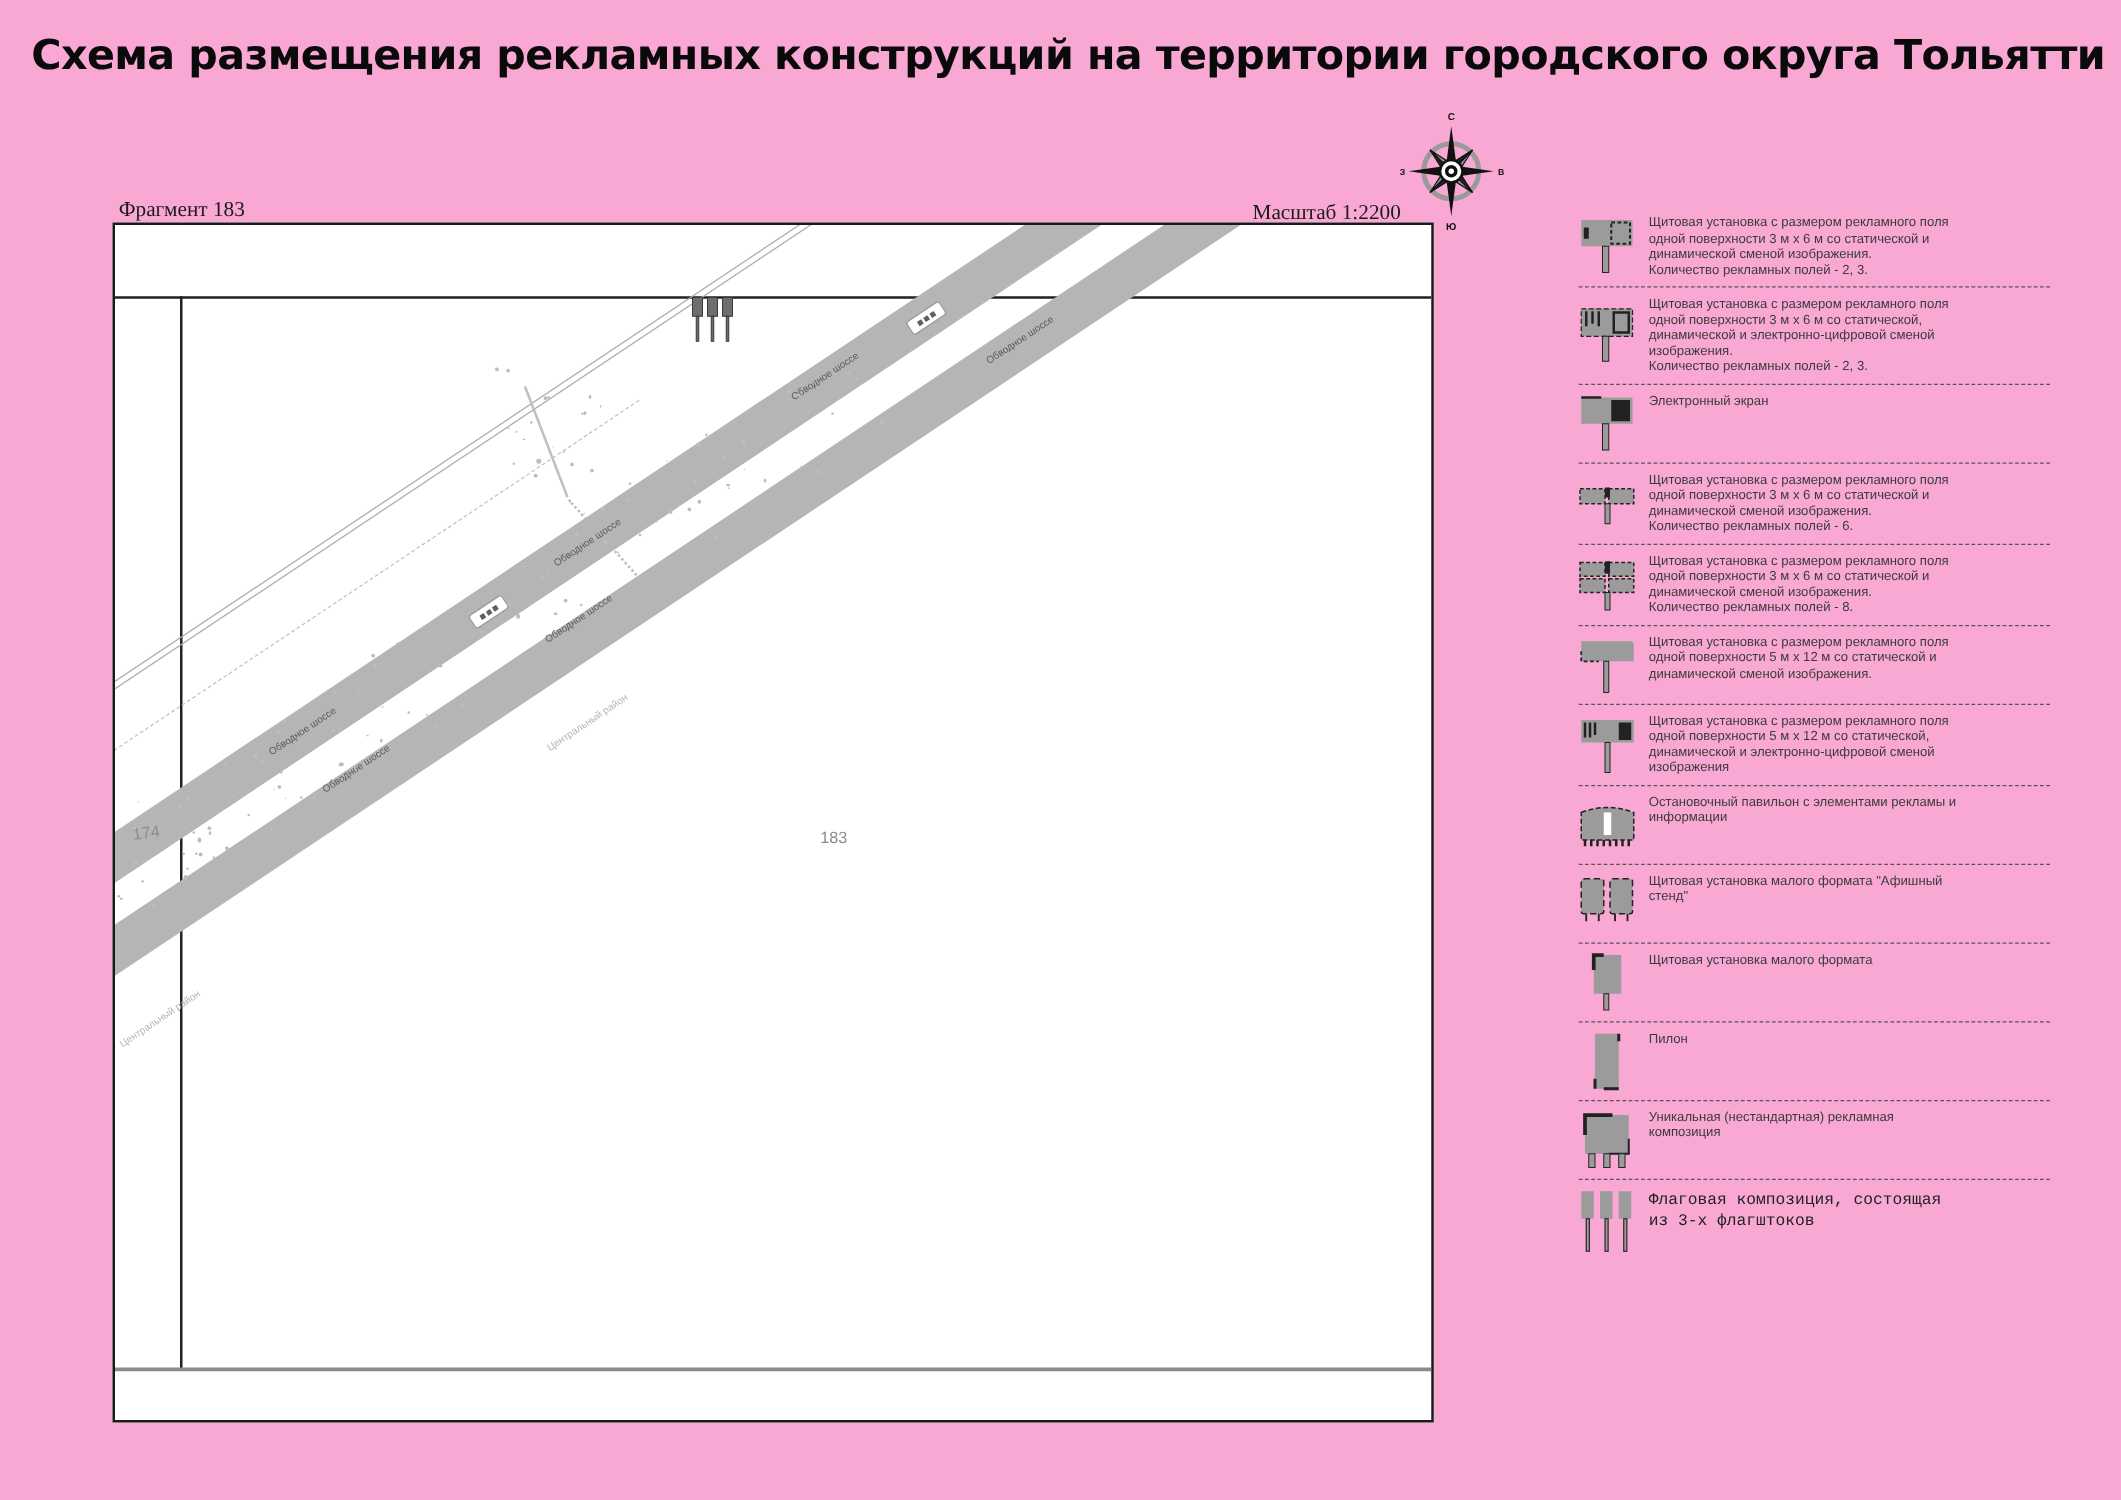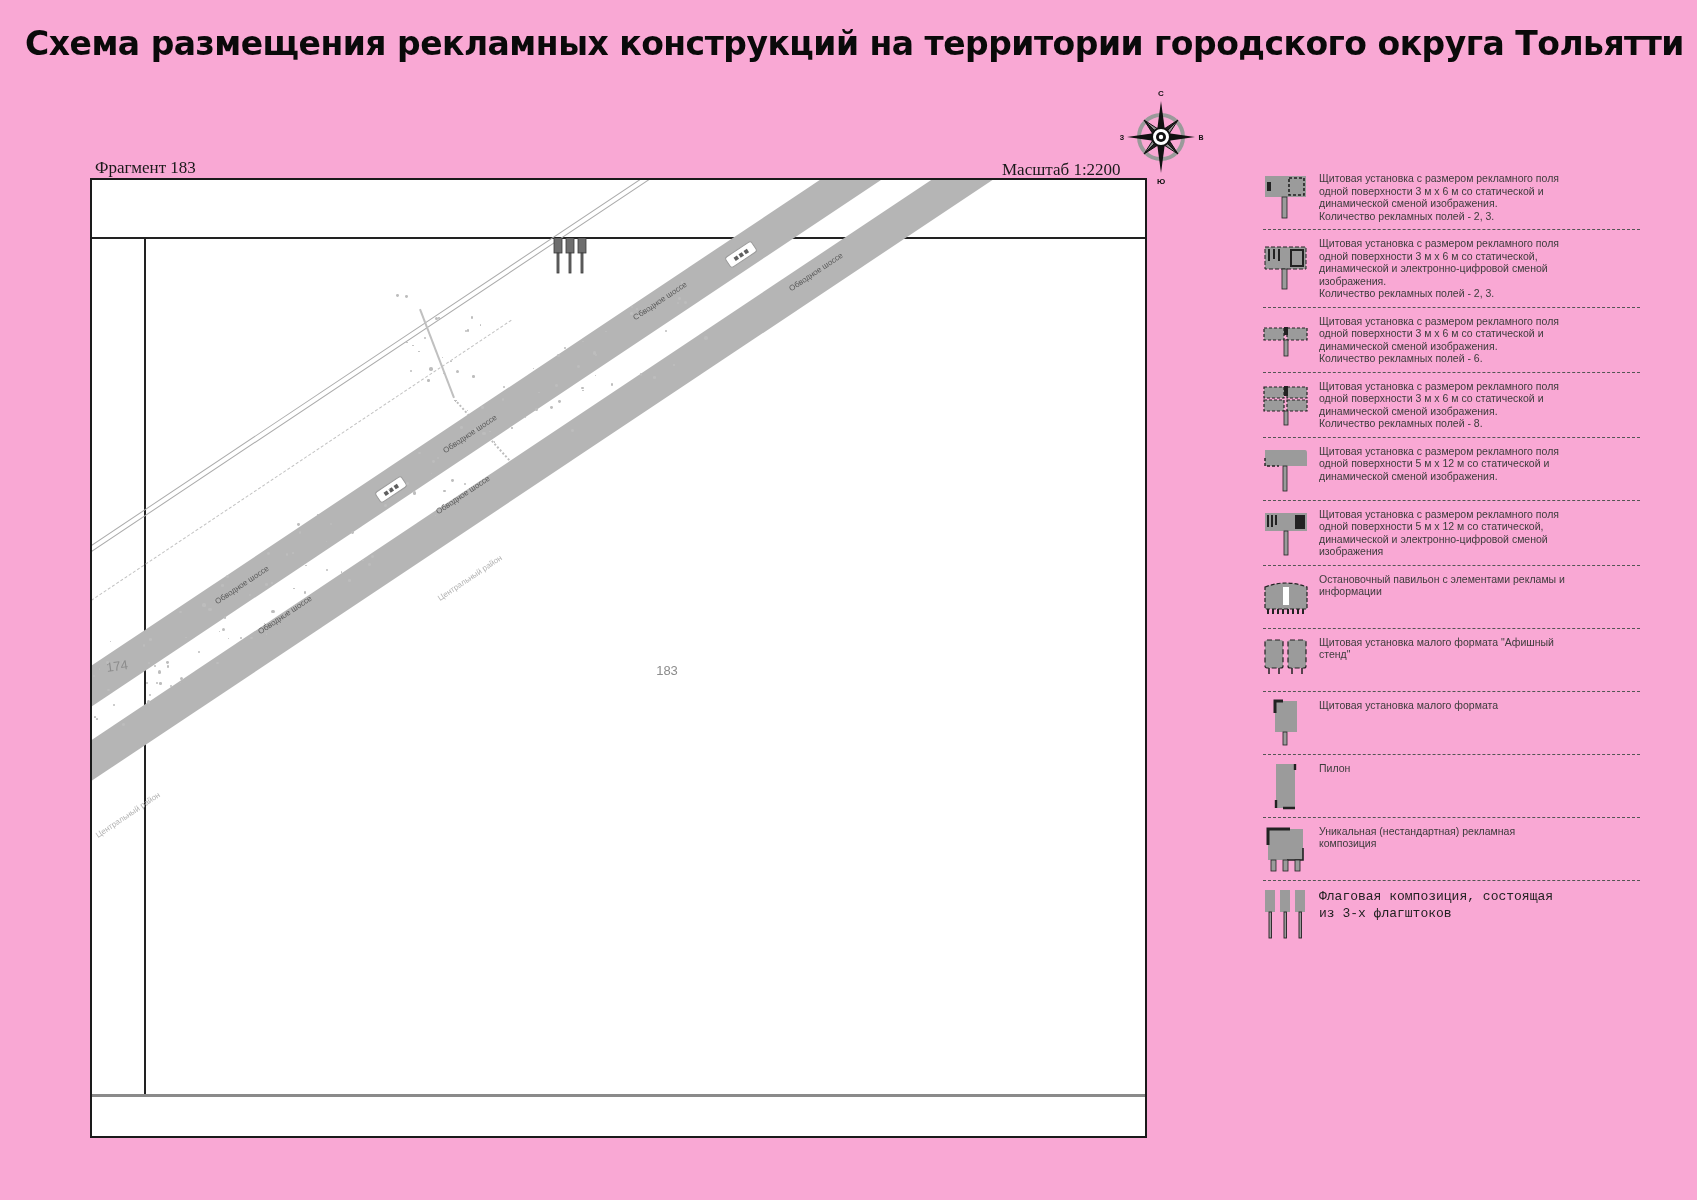--- a/index.html
+++ b/index.html
@@ -314,20 +314,33 @@
           </svg>
         </div>
         <div class="ltext">
           <div>Щитовая установка с размером рекламного поля одной поверхности 3 м х 6 м со статической, динамической и электронно-цифровой сменой изображения.</div>
           <div class="sub">Количество рекламных полей - 2, 3.</div>
         </div>
       </div>
       <div class="legend-item">
         <div class="licon">
           <svg width="46" height="48" viewBox="0 0 46 48">
+            <rect x="2" y="3" width="41" height="21" fill="#9b9b9b"></rect>
+            <rect x="26" y="5" width="15" height="17" fill="#222"></rect>
+            <path d="M2,3 h16" stroke="#222" stroke-width="2"></path>
+            <rect x="19" y="24" width="5" height="21" fill="#9b9b9b" stroke="#222" stroke-width="0.8"></rect>
+          </svg>
+        </div>
+        <div class="ltext">
+          <div>Электронный экран</div>
+        </div>
+      </div>
+      <div class="legend-item">
+        <div class="licon">
+          <svg width="46" height="48" viewBox="0 0 46 48">
             <rect x="1" y="12" width="20" height="12" fill="#9b9b9b" stroke="#222" stroke-width="1.2" stroke-dasharray="3 2"></rect>
             <rect x="24" y="12" width="20" height="12" fill="#9b9b9b" stroke="#222" stroke-width="1.2" stroke-dasharray="3 2"></rect>
             <rect x="21" y="11" width="4" height="8" fill="#222"></rect>
             <rect x="21" y="24" width="4" height="16" fill="#9b9b9b" stroke="#222" stroke-width="0.8"></rect>
           </svg>
         </div>
         <div class="ltext">
           <div>Щитовая установка с размером рекламного поля одной поверхности 3 м х 6 м со статической и динамической сменой изображения.</div>
           <div class="sub">Количество рекламных полей - 6.</div>
         </div>

